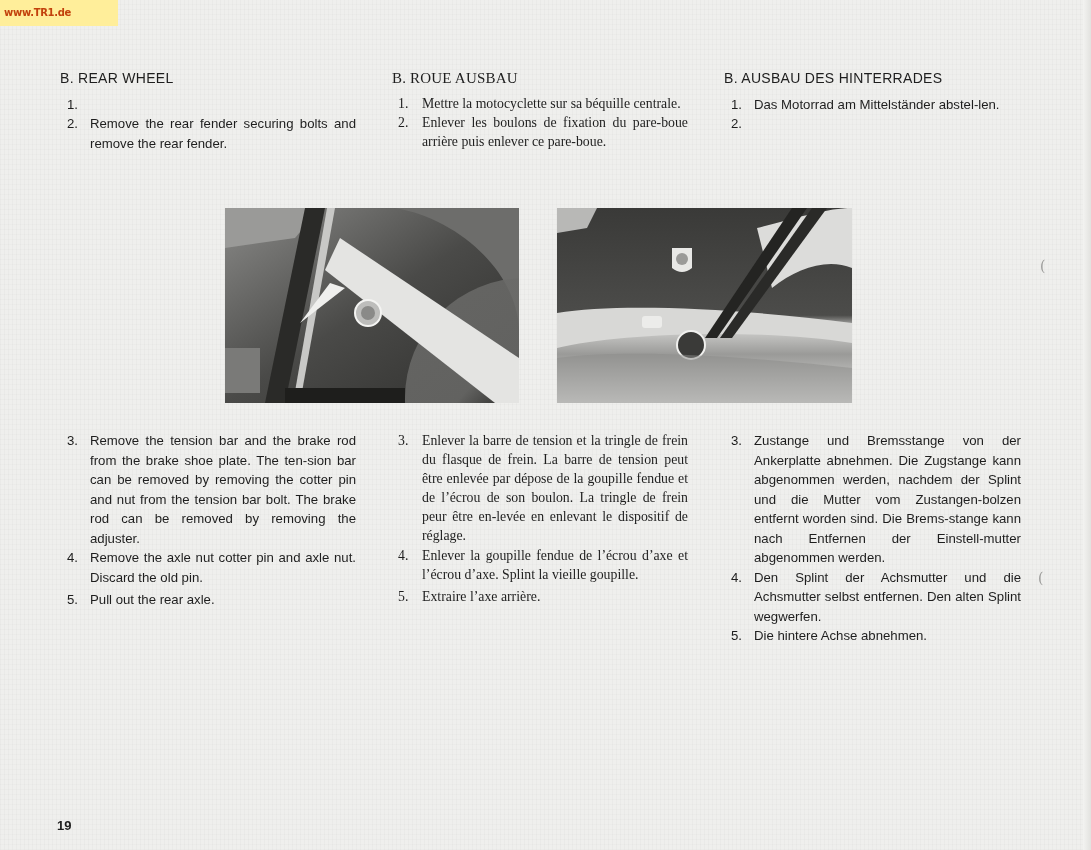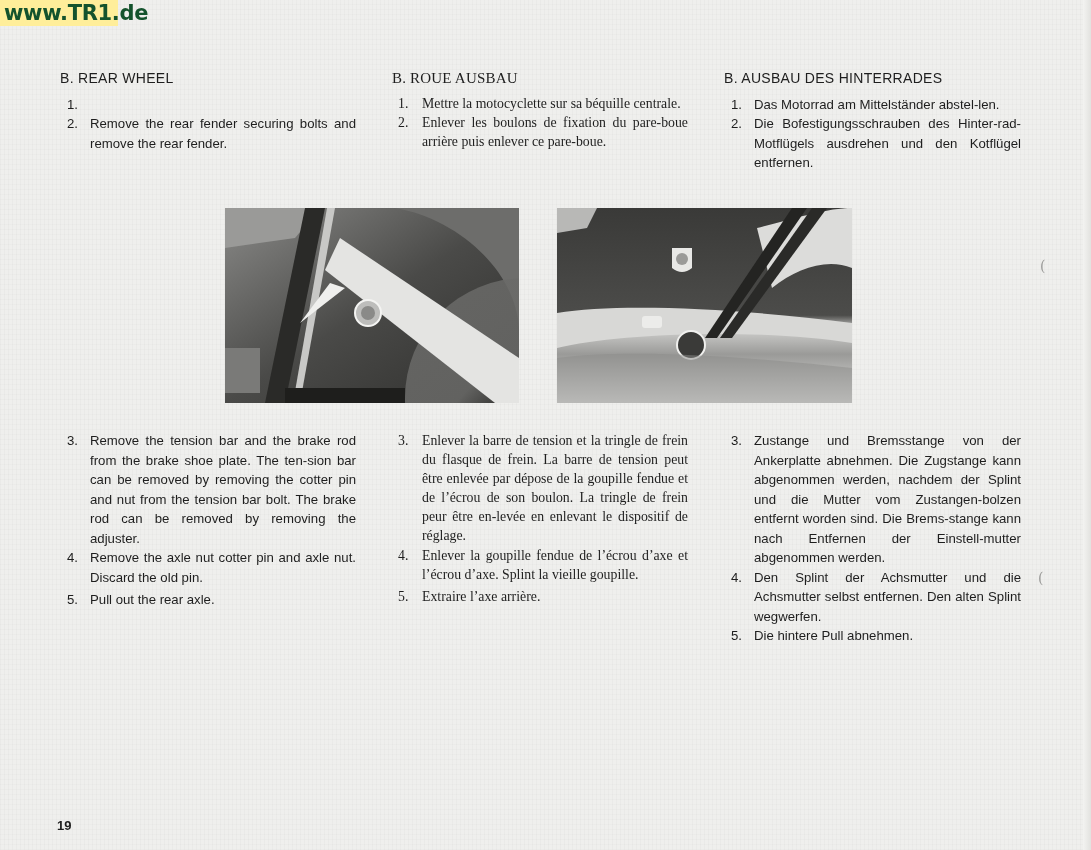--- a/index.html
+++ b/index.html
@@ -16,21 +16,21 @@
       repeating-linear-gradient(0deg, rgba(0,0,0,0.015) 0 1px, transparent 1px 5px),
       #efefed;
   }
   .right-edge {
     position: absolute; right: 0; top: 0; width: 8px; height: 850px;
     background: linear-gradient(90deg, #f3f3f1, #e2e2df);
   }
   .watermark {
     position: absolute; left: 0; top: 0; width: 118px; height: 26px;
     background: #ffee9a;
-    color: #14532d; font-weight: bold; font-size: 21px;
+    color: #c2410c; font-weight: bold; font-size: 10px;
     line-height: 26px; padding-left: 4px; box-sizing: border-box;
     font-family: "DejaVu Sans", sans-serif; letter-spacing: -0.3px;
   }
   .col { position: absolute; font-size: 13.2px; line-height: 19.5px; }
   .col.en { left: 60px; width: 296px; }
   .col.fr { left: 392px; width: 296px; font-family: "Liberation Serif", serif; font-size: 13.8px; line-height: 19.1px; }
   .col.de { left: 724px; width: 297px; }
   .heading { font-size: 14px; letter-spacing: 0.3px; margin-bottom: 6px; }
   .fr .heading { font-size: 15px; letter-spacing: 0.2px; }
   .item { display: flex; margin-bottom: 0; }
@@ -82,21 +82,20 @@
   </div>
 
   <div class="col de" style="top:69px;">
     <div class="heading">B.  AUSBAU DES HINTERRADES</div>
     <div class="item">
       <span class="num">1.</span>
       <span class="txt">Das Motorrad am Mittelständer abstel-len.</span>
     </div>
     <div class="item">
       <span class="num">2.</span>
-      <span class="txt">Die Bofestigungsschrauben des Hinter-rad-Motflügels ausdrehen und den Kotflügel entfernen.</span>
     </div>
   </div>
 
   <div class="photo left">
     <svg width="294" height="195" viewBox="0 0 294 195">
       <defs>
         <linearGradient id="lg1" x1="0" y1="0" x2="1" y2="1">
           <stop offset="0" stop-color="#8a8a88"></stop>
           <stop offset="0.5" stop-color="#4a4a48"></stop>
           <stop offset="1" stop-color="#2e2e2c"></stop>
@@ -182,21 +181,21 @@
     <div class="item">
       <span class="num">3.</span>
       <span class="txt">Zustange und Bremsstange von der Ankerplatte abnehmen. Die Zugstange kann abgenommen werden, nachdem der Splint und die Mutter vom Zustangen-bolzen entfernt worden sind. Die Brems-stange kann nach Entfernen der Einstell-mutter abgenommen werden.</span>
     </div>
     <div class="item">
       <span class="num">4.</span>
       <span class="txt">Den Splint der Achsmutter und die Achsmutter selbst entfernen. Den alten Splint wegwerfen.</span>
     </div>
     <div class="item">
       <span class="num">5.</span>
-      <span class="txt">Die hintere Pull abnehmen.</span>
+      <span class="txt">Die hintere Achse abnehmen.</span>
     </div>
   </div>
 
   <span class="speck" style="left:1040px; top:258px;">(</span>
   <span class="speck" style="left:1038px; top:570px;">(</span>
 
   <div class="page-number">19</div>
 </div>
 
 </body></html>

